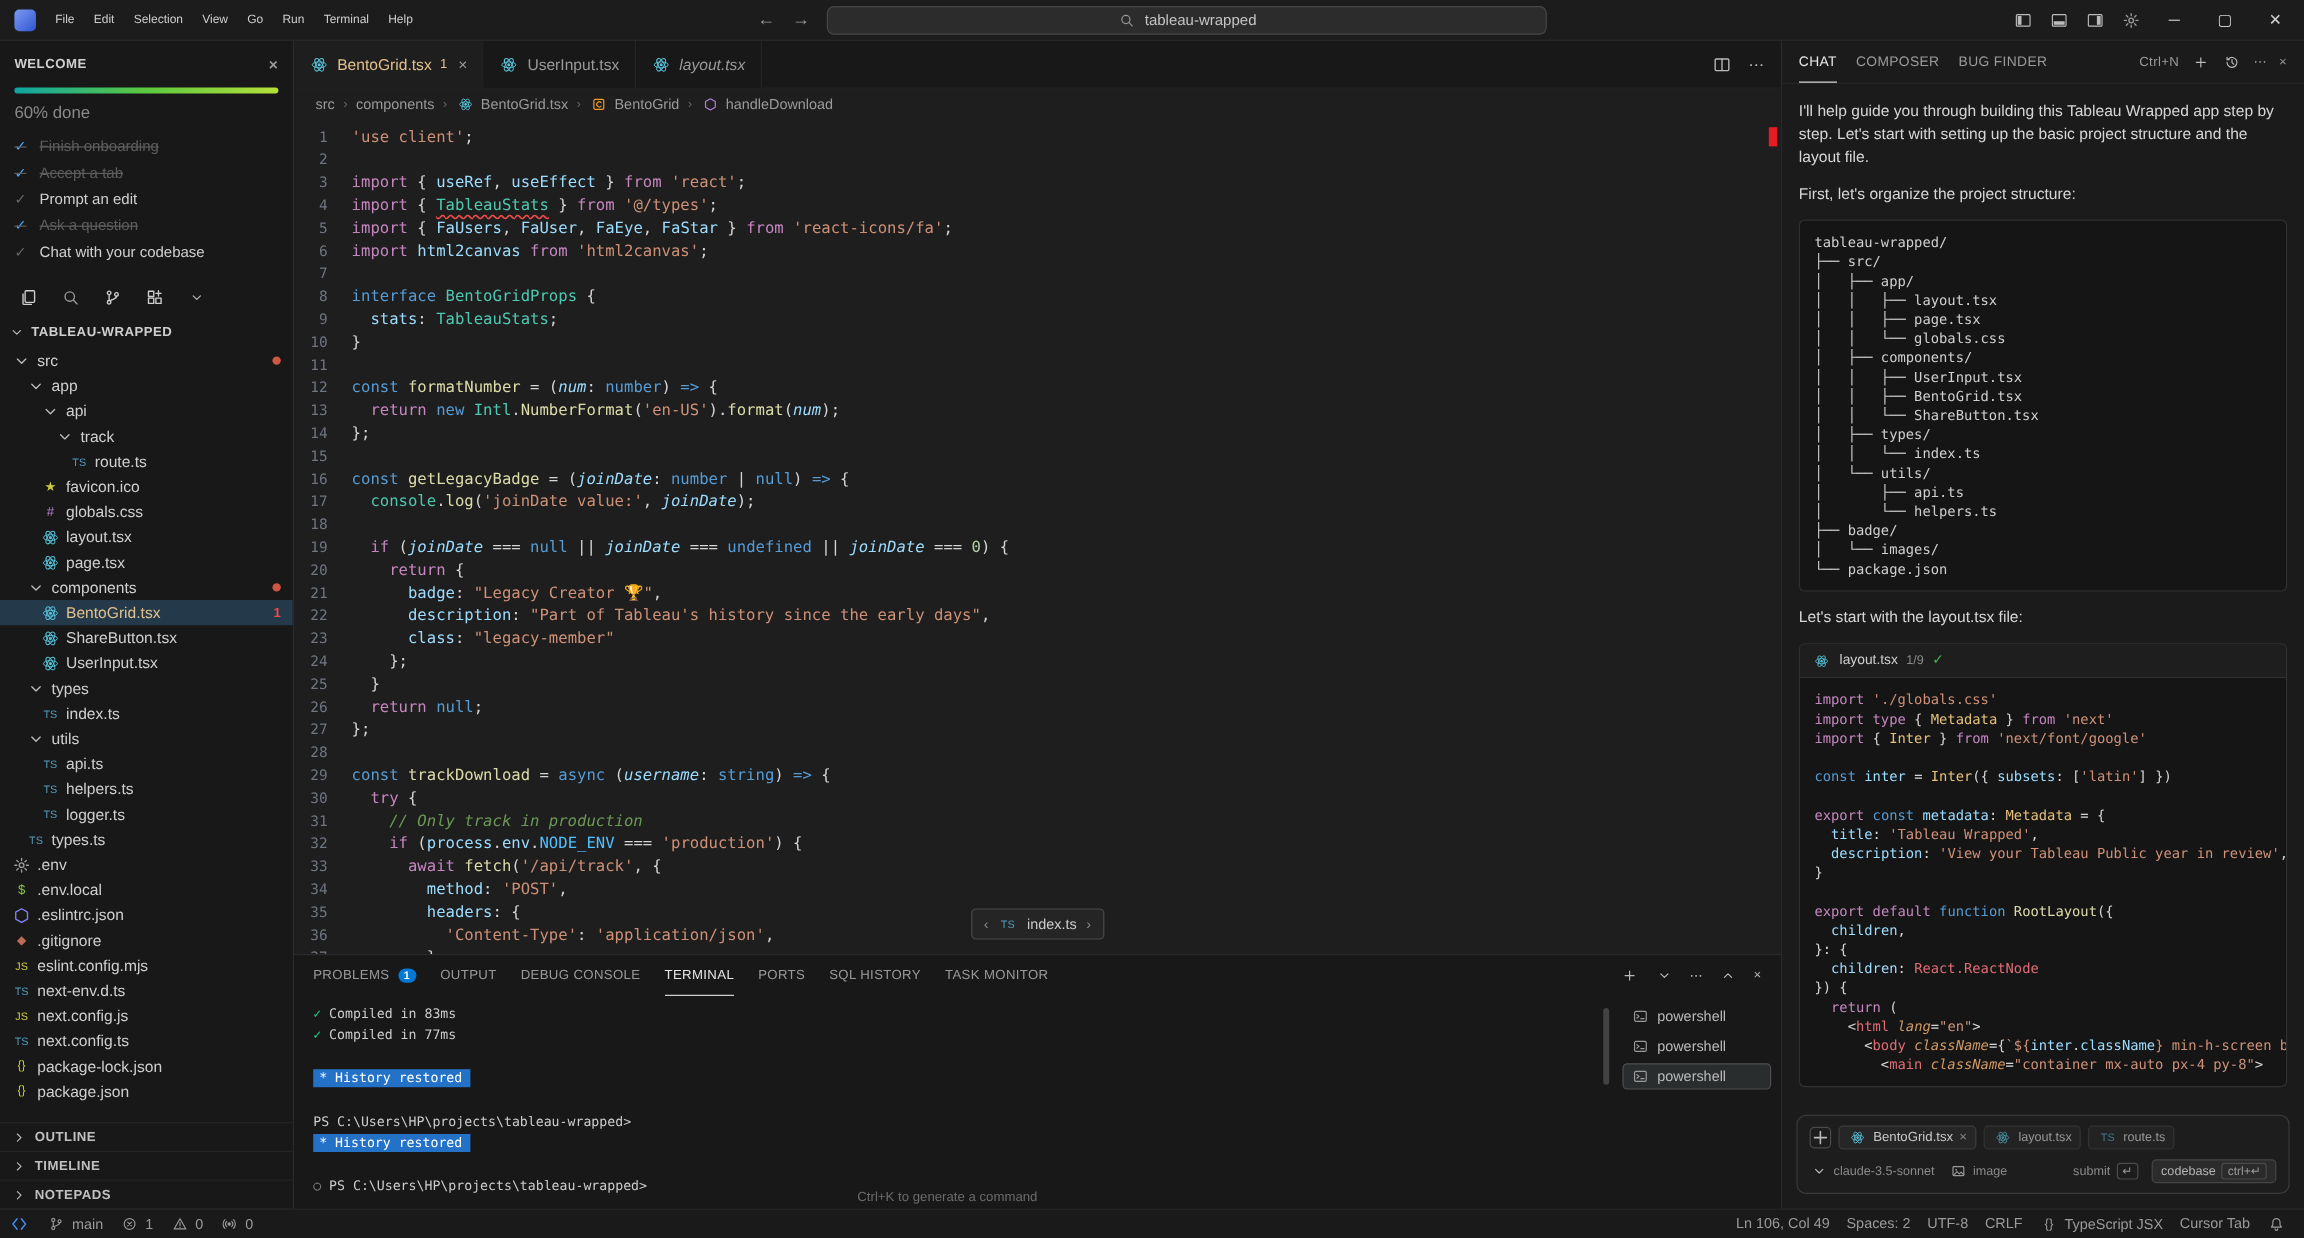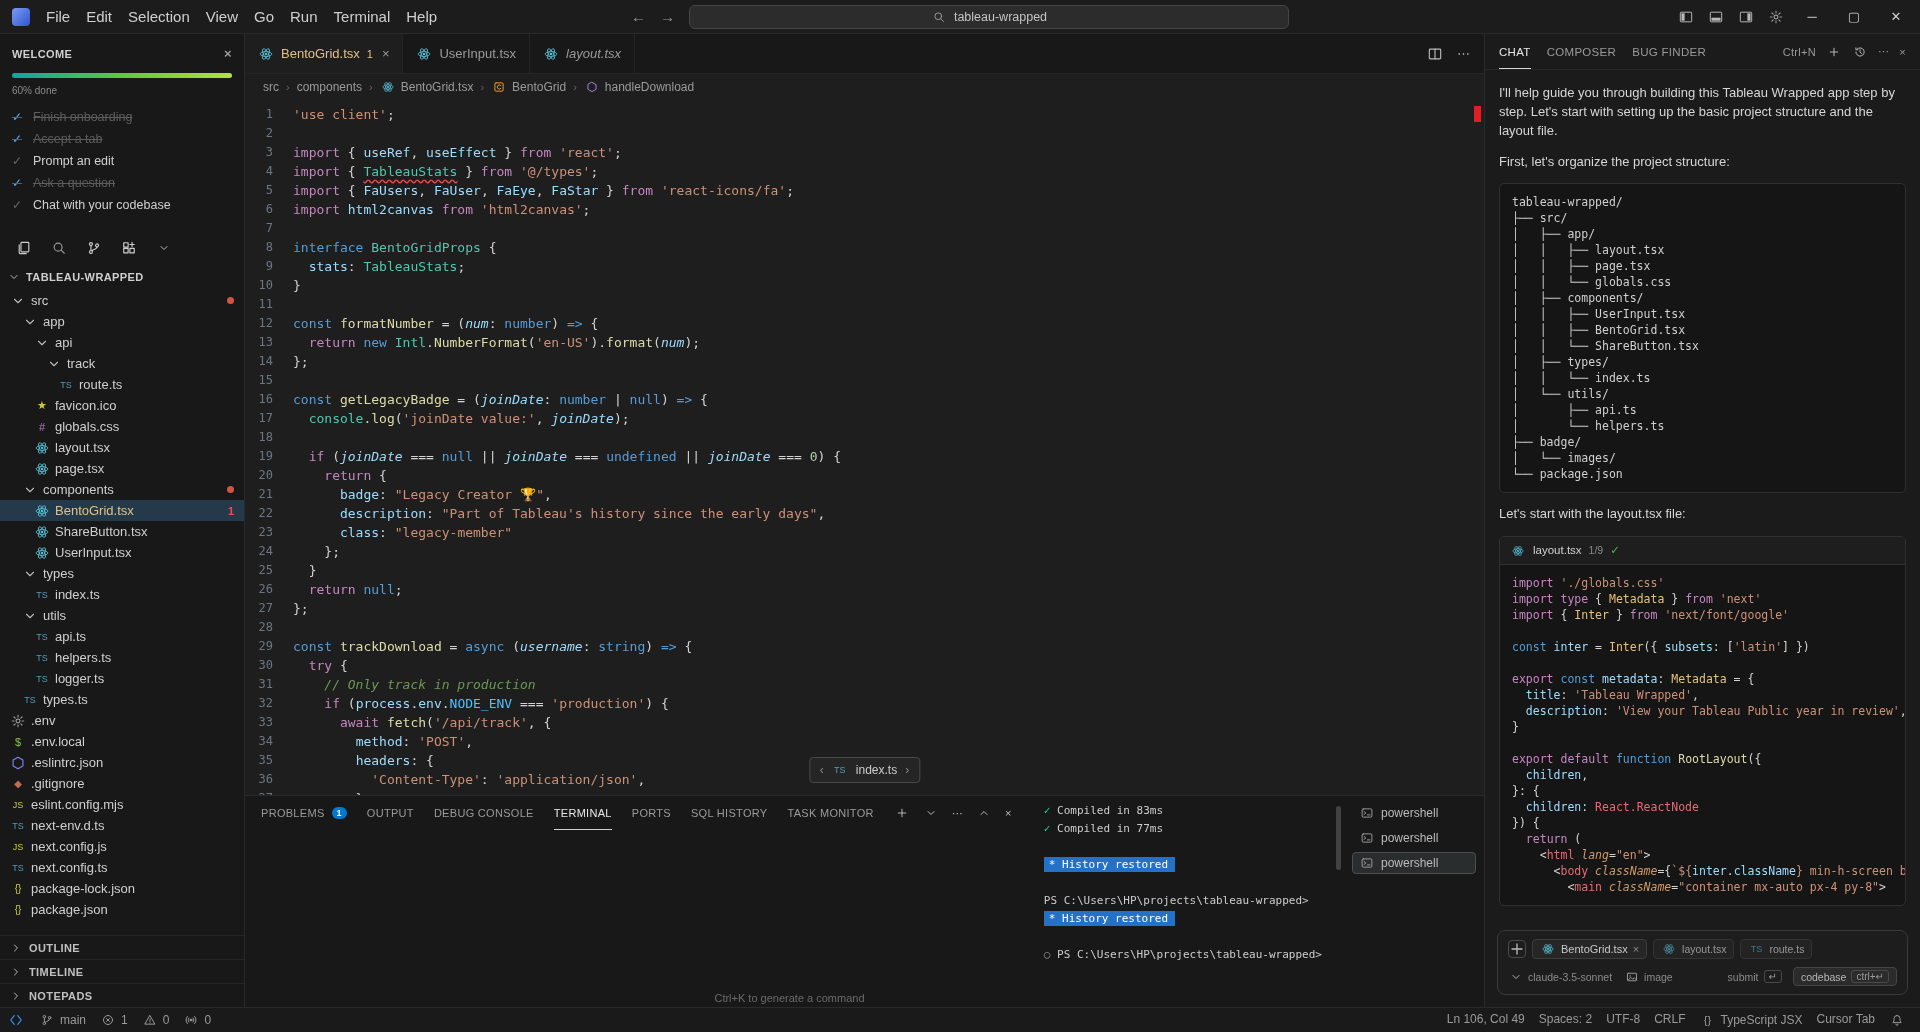--- a/index.html
+++ b/index.html
@@ -3,21 +3,21 @@
 <meta charset="utf-8">
 <style>
   *{box-sizing:border-box;margin:0;padding:0}
   html,body{width:1920px;height:1032px;overflow:hidden}
   body{background:#181818;color:#ccc;font-family:"Liberation Sans",sans-serif;font-size:13px}
   .app{display:flex;flex-direction:column;width:1920px;height:1032px}
 
   
   .titlebar{position:relative;height:34px;flex:none;display:flex;align-items:center;padding:0 8px;background:#1c1c1c;border-bottom:1px solid #2a2a2a}
   .logo{width:18px;height:18px;border-radius:4px;background:linear-gradient(135deg,#7d9bf5,#2f55cf);margin:0 8px 0 4px;flex:none}
-  .menu{padding:3px 8px;color:#cfcfcf;font-size:15px;border-radius:4px}
+  .menu{padding:3px 8px;color:#cfcfcf;font-size:10px;border-radius:4px}
   .tb-center{position:absolute;left:50%;transform:translateX(-50%);display:flex;align-items:center;gap:14px}
   .navarrow{color:#9a9a9a;font-size:15px}
   .searchbox{display:flex;align-items:center;justify-content:center;gap:7px;width:600px;height:24px;background:#2c2c2c;border:1px solid #464646;border-radius:6px;color:#c4c4c4;font-size:12.5px}
   .tb-right{margin-left:auto;display:flex;align-items:center;gap:14px;padding-right:2px}
   .winbtn{width:28px;height:28px;display:grid;place-items:center;color:#cfcfcf;font-size:13px}
   .icw{display:inline-flex;align-items:center;justify-content:center;width:16px;height:16px;flex:none}
   .icw svg{width:14px;height:14px}
   .icw.small svg{width:12px;height:12px}
   .fic{font-weight:400;font-size:9px;font-family:"Liberation Sans",sans-serif}
   .fic.ts{color:#519aba}.fic.js{color:#cbcb41}.fic.json{color:#cbcb41;font-size:10px}
@@ -26,21 +26,21 @@
   .fic.braces{color:#9a9a9a;font-size:11px;font-weight:400}
 
   .main{flex:1;display:flex;min-height:0}
 
   
   .sidebar{width:245px;flex:none;background:#181818;border-right:1px solid #2a2a2a;display:flex;flex-direction:column;min-height:0}
   .welcome{padding:12px 12px 8px;height:196px;flex:none}
   .w-head{display:flex;justify-content:space-between;align-items:center;font-size:11px;font-weight:700;letter-spacing:.4px;color:#cfcfcf}
   .w-close{color:#9a9a9a;font-size:13px}
   .progress{height:5px;border-radius:3px;background:linear-gradient(90deg,#0ea5a3,#5cc93f,#b5e03a);margin-top:12px}
-  .w-pct{font-size:10px;color:#8a8a8a;margin:7px 0 10px}
+  .w-pct{font-size:14px;color:#8a8a8a;margin:7px 0 10px}
   .w-item{display:flex;align-items:center;gap:8px;height:22px;font-size:12.5px;color:#d0d0d0}
   .w-item .w-check{width:13px;font-size:12px;color:#666}
   .w-item.done{color:#5d5d5d;text-decoration:line-through}
   .w-item.done .w-check{color:#4daafc;text-decoration:none}
   .activity{display:flex;align-items:center;gap:19px;padding:10px 16px 8px;flex:none}
   .sec-head{display:flex;align-items:center;gap:4px;padding:5px 6px;font-size:11px;font-weight:700;letter-spacing:.4px;color:#cfcfcf;flex:none}
   .tree{flex:1;overflow:hidden;font-size:13px}
   .trow{display:flex;align-items:center;height:21px;color:#cfcfcf;padding-right:10px;white-space:nowrap}
   .trow.sel{background:#24394a}
   .trow .icw{margin-right:5px}
@@ -71,21 +71,21 @@
   .tk-s{color:#ce9178}.tk-n{color:#b5cea8}.tk-c{color:#6a9955;font-style:italic}
   .tk-p{color:#d4d4d4}.tk-cb{color:#4fc1ff}
   .tk-e{text-decoration:underline;text-decoration-style:wavy;text-decoration-color:#f14c4c;text-underline-offset:3px}
   .tk-tg{color:#e06c75}.tk-at{color:#d19a66;font-style:italic}.tk-t2{color:#e5c07b}.tk-rd{color:#e06c75}
   .ruler{position:absolute;top:0;right:0;width:12px;height:100%}
   .err-mark{position:absolute;top:6px;right:3px;width:7px;height:16px;background:#e51c23}
   .peek{position:absolute;left:50%;transform:translateX(-50%);bottom:12px;display:flex;align-items:center;gap:8px;background:#252526;border:1px solid #4a4a4a;border-radius:4px;height:26px;padding:0 10px;font-size:12px;color:#ccc;font-family:"Liberation Sans",sans-serif}
   .peek .chevtxt{color:#8a8a8a}
 
   
-  .panel{height:212px;flex:none;border-top:1px solid #2a2a2a;background:#181818;display:flex;flex-direction:row;position:relative}
+  .panel{height:212px;flex:none;border-top:1px solid #2a2a2a;background:#181818;display:flex;flex-direction:column;position:relative}
   .panel-tabs{height:34px;flex:none;display:flex;align-items:center;padding:0 16px;gap:20px;font-size:11px;letter-spacing:.3px;color:#9a9a9a}
   .ptab{display:flex;align-items:center;gap:7px;height:100%}
   .ptab.active{color:#e7e7e7;box-shadow:inset 0 -1px 0 #cfcfcf}
   .pbadge{background:#0078d4;color:#fff;font-size:9px;border-radius:9px;padding:1px 5px;font-weight:700}
   .panel-actions{margin-left:auto;display:flex;align-items:center;gap:13px;color:#bbb}
   .panel-body{flex:1;display:flex;min-height:0}
   .term{flex:1;padding:6px 0 0 16px;font-family:"DejaVu Sans Mono",monospace;font-size:11px;color:#ccc;overflow:hidden}
   .tline{height:18px;line-height:18px;white-space:pre}
   .t-ok{color:#23d18b}.t-tp{color:#cccccc}
   .t-hl{background:#2472c8;color:#fff;padding:1px 7px 1px 5px}

